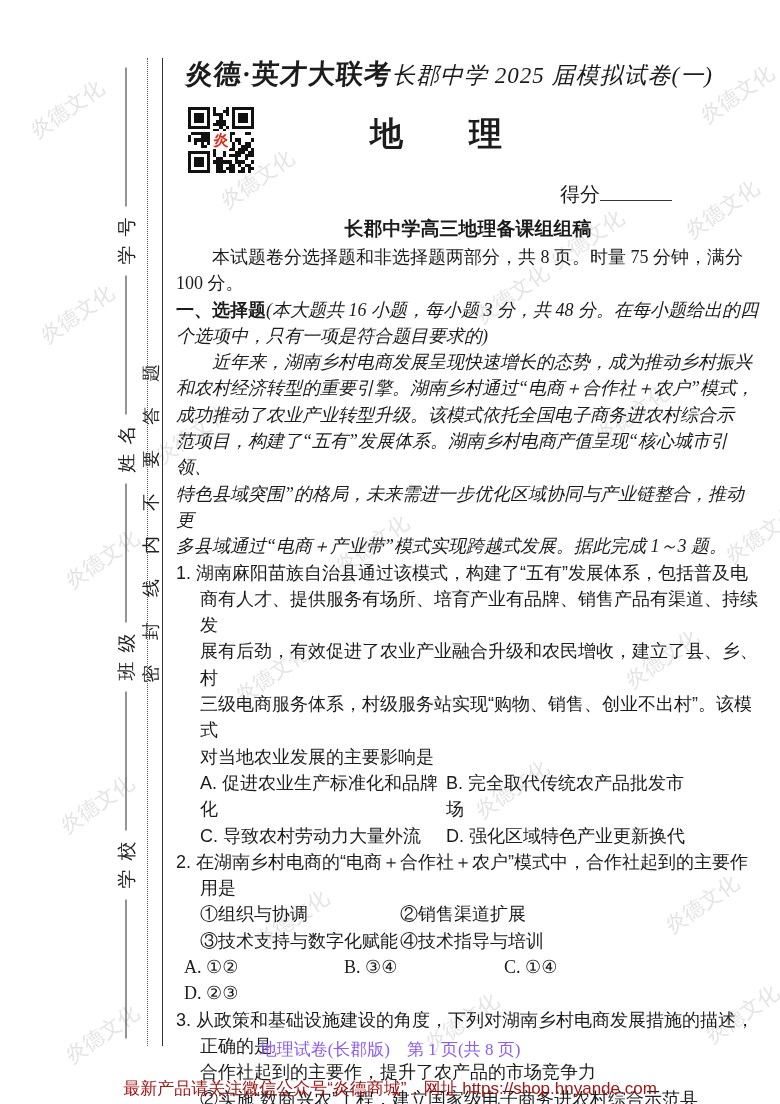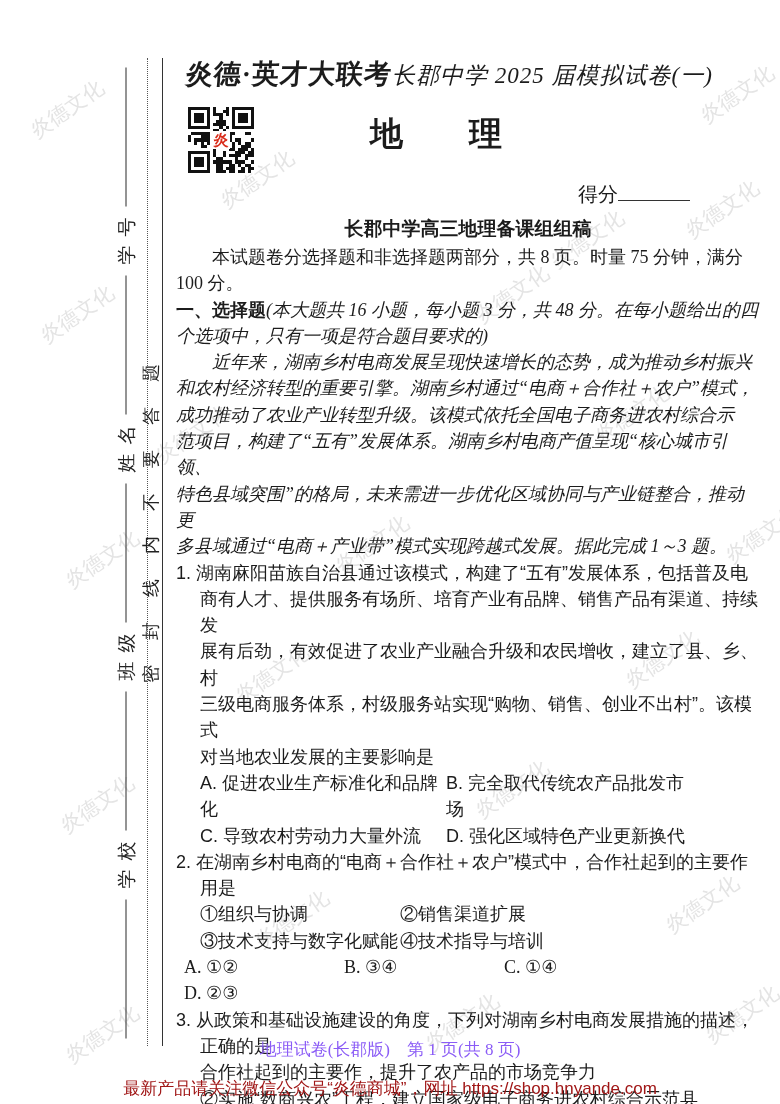--- a/index.html
+++ b/index.html
@@ -26,21 +26,21 @@
   .brand{font-size:27px;font-weight:bold;font-family:"Liberation Serif",serif;
          transform:skewX(-4deg);display:inline-block;letter-spacing:1px;}
   .exam-rest{font-size:23px;font-style:italic;letter-spacing:1px;}
   .qr{position:absolute;left:12px;top:107px;width:66px;height:66px;}
   .qr svg{width:66px;height:66px;display:block;}
   .qr-flame{position:absolute;left:24px;top:24px;width:18px;height:18px;background:#fff;
       color:#d92c1a;font-size:15px;line-height:18px;text-align:center;font-weight:bold;}
   .subject{position:absolute;left:150px;top:112px;width:220px;text-align:center;
       font-size:33px;font-weight:bold;font-family:"Liberation Sans",sans-serif;}
   .score{position:absolute;left:384px;top:180px;font-size:20px;
-      font-family:"Liberation Sans",sans-serif;margin-left:18px;}
+      font-family:"Liberation Sans",sans-serif;}
   .score-line{display:inline-block;width:72px;height:20px;border-bottom:1.6px solid #333;}
   .byline{position:absolute;left:0;top:216px;width:100%;text-align:center;font-size:19px;
       font-weight:bold;font-family:"Liberation Sans",sans-serif;}
   .body-flow{position:absolute;left:0;top:244px;width:584px;font-size:18px;
       line-height:26.3px;}
   .intro .line{font-family:"Liberation Serif",serif;}
   .sec-line{font-style:italic;}
   .sec-bold{font-weight:bold;font-style:normal;font-family:"Liberation Sans",sans-serif;}
   .material .line{font-style:italic;}
   .qblock{font-family:"Liberation Sans",sans-serif;}

